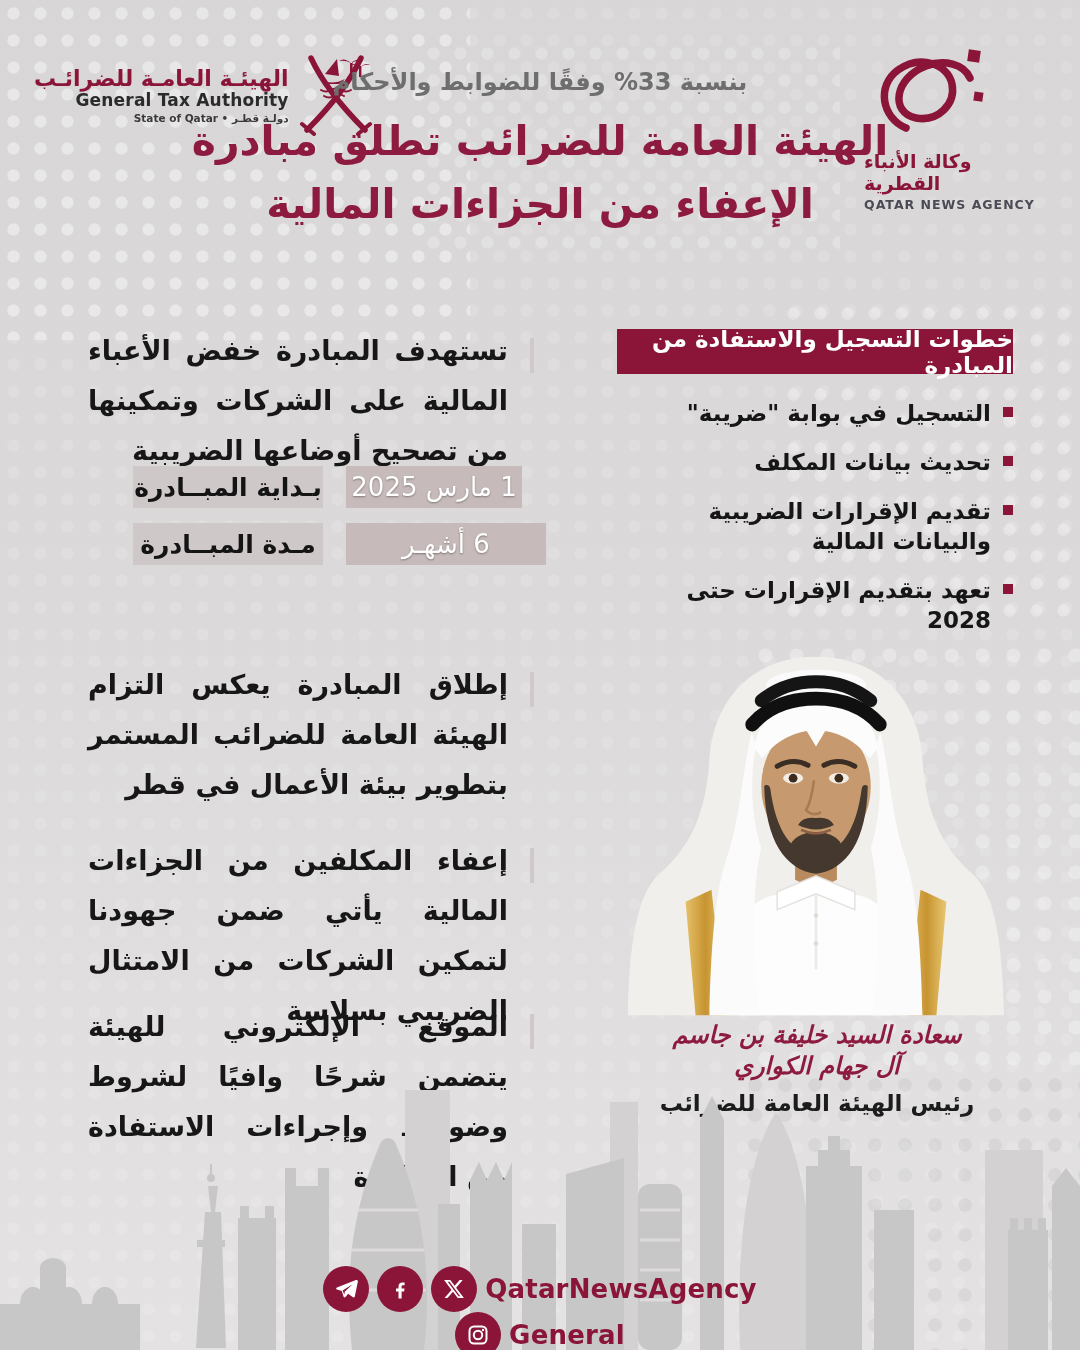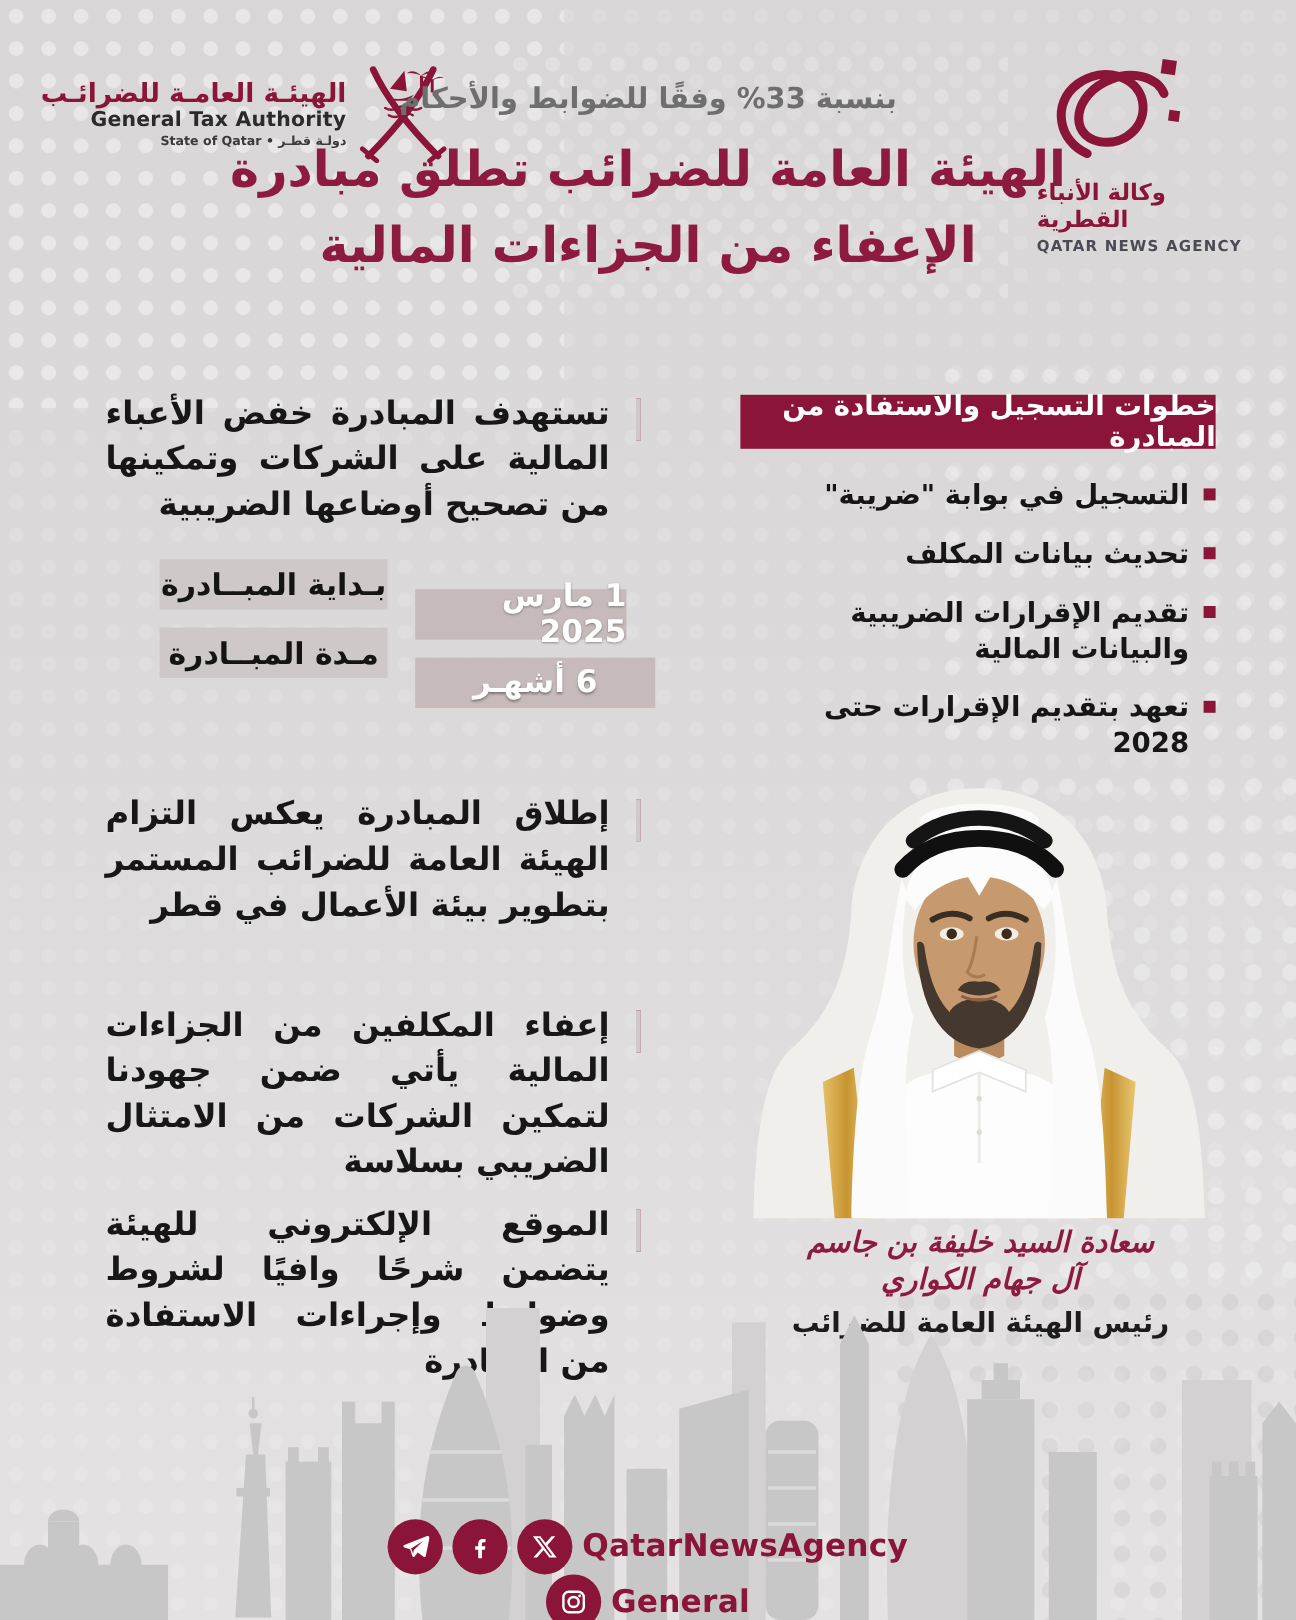--- a/index.html
+++ b/index.html
@@ -33,34 +33,34 @@
   .qna-en{color:#4b4b55;font-size:12.5px;font-weight:bold;letter-spacing:1px;margin-top:3px;}
 
   
   .subtitle{position:absolute;left:0;right:0;top:68px;text-align:center;
     color:#6e6e6e;font-size:24px;font-weight:bold;direction:rtl;}
   .title{position:absolute;left:0;right:0;top:110px;text-align:center;direction:rtl;
     color:#8d1a3f;font-size:41px;font-weight:bold;line-height:63px;}
 
   
   .para{position:absolute;left:88px;width:446px;direction:rtl;
-    color:#171717;font-size:27px;font-weight:bold;line-height:38px;
+    color:#171717;font-size:27px;font-weight:bold;line-height:50px;
     text-align:justify;text-align-last:right;padding-right:26px;}
   .para .pin{position:absolute;right:0;top:5px;width:14px;}
   .pin-square{width:13px;height:13px;background:#8A1538;border:2px solid #cfc9c9;}
   .pin-line{width:3px;height:88px;margin:0 auto;
     background:linear-gradient(180deg,#8f8f8f,#b5b2b2);}
   .p1{top:326px;} .p2{top:660px;} .p3{top:836px;} .p4{top:1002px;}
 
   
   .fact-label{position:absolute;height:42px;background:#cfc8c8;color:#141414;
     font-size:25px;font-weight:bold;direction:rtl;display:flex;align-items:center;justify-content:center;}
   .fact-value{position:absolute;height:42px;background:#c6baba;color:#ffffff;
-    font-size:26px;font-weight:bold;direction:rtl;display:flex;align-items:center;justify-content:center;
-    text-shadow:0 1px 2px rgba(0,0,0,.35);margin-top:25px;}
+    font-size:26px;font-weight:normal;direction:rtl;display:flex;align-items:center;justify-content:center;
+    text-shadow:0 1px 2px rgba(0,0,0,.35);}
   .f1l{left:133px;top:466px;width:190px;} .f1v{left:346px;top:466px;width:176px;}
   .f2l{left:133px;top:523px;width:190px;} .f2v{left:346px;top:523px;width:200px;}
 
   
   .steps-header{position:absolute;left:617px;top:329px;width:396px;height:45px;
     background:#8A1538;color:#ffffff;font-size:23px;font-weight:bold;direction:rtl;
     display:flex;align-items:center;justify-content:center;}
   .steps-list{position:absolute;left:618px;top:398px;width:395px;list-style:none;margin:0;padding:0;
     direction:rtl;}
   .steps-list li{position:relative;color:#161616;font-size:23px;font-weight:bold;line-height:30px;

